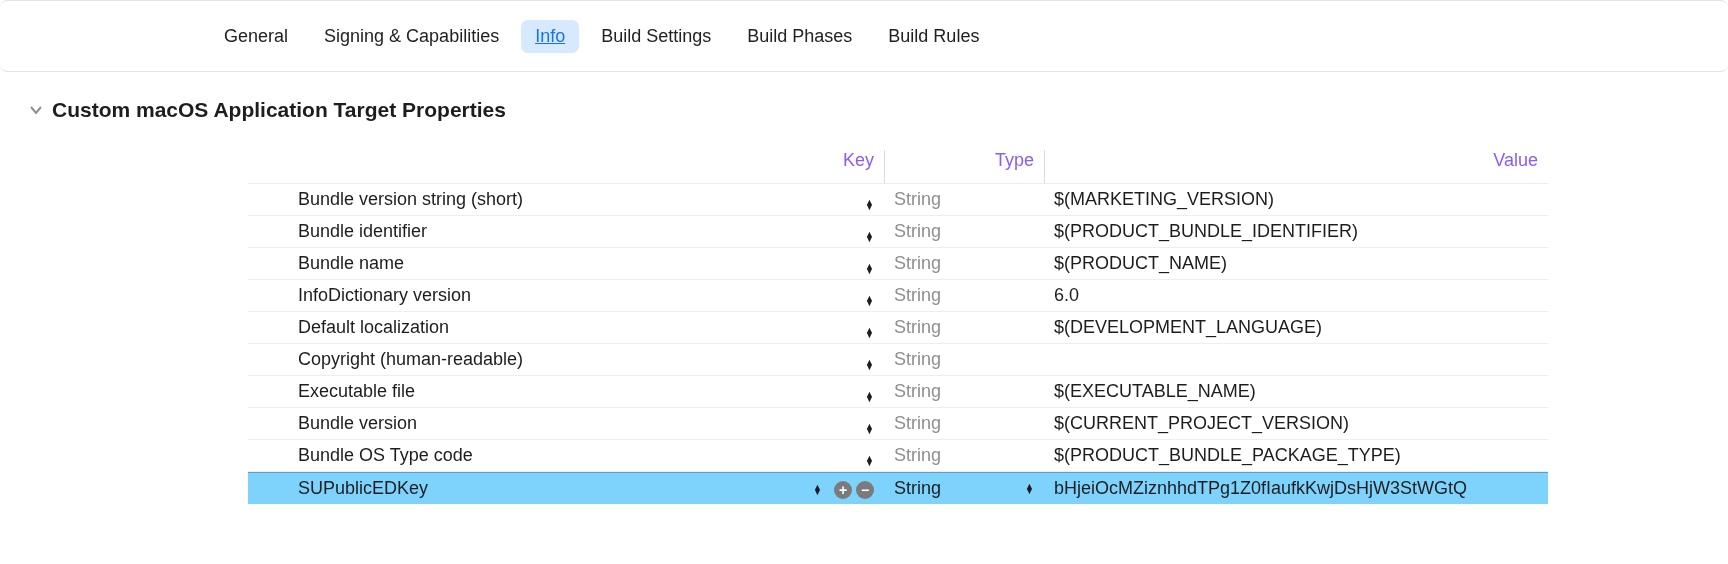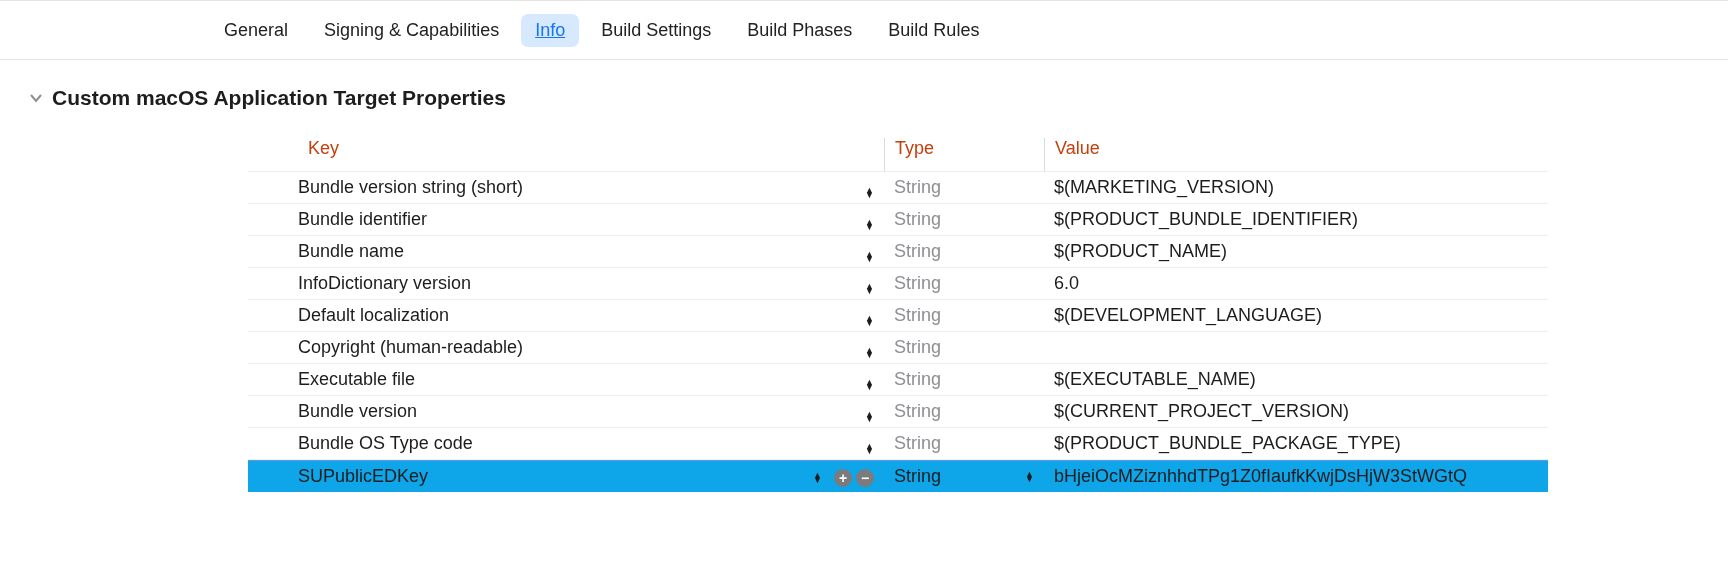--- a/index.html
+++ b/index.html
@@ -6,25 +6,26 @@
     body {
       font-family: -apple-system, "Helvetica Neue", Helvetica, Arial, sans-serif;
       font-size: 17px;
       background: #ffffff;
       color: #1d1d1f;
       width: 1728px;
     }
     .tabbar {
       display: flex;
       align-items: center;
-      height: 60px;
+      height: 72px;
       border-top: 1px solid #e4e4e4;
       border-bottom: 1px solid #e4e4e4;
       padding-left: 210px;
       gap: 8px;
+      border-radius: 7px;
     }
     .tab-item {
       padding: 6px 14px;
       color: #222;
       border-radius: 7px;
       cursor: pointer;
       font-size: 18px;
     }
     .tab-item.selected {
       background: #d6e9ff;
@@ -55,23 +56,23 @@
     }
     .plist-wrap {
       padding: 28px 0 0 248px;
     }
     .plist-table {
       border-collapse: separate;
       border-spacing: 0;
       width: 1300px;
     }
     .plist-table th {
-      text-align: left;
+      text-align: right;
       font-weight: 400;
-      color: #c2410c;
+      color: #8b5cf6;
       font-size: 18px;
       padding: 0 10px 12px 10px;
       border-bottom: 1px solid #ededed;
     }
     .plist-table th.col-key { padding-left: 60px; }
     .plist-table th.col-type { border-left: 1px solid #dcdcdc; padding-left: 10px; }
     .plist-table th.col-value { border-left: 1px solid #dcdcdc; padding-left: 10px; }
     .plist-table td {
       font-size: 18px;
       padding: 5px 10px;
@@ -106,21 +107,21 @@
     .updown {
       display: inline-flex;
       flex-direction: column;
       line-height: 5px;
       font-size: 9px;
       color: #1d1d1f;
       cursor: pointer;
     }
     .updown span { display: block; }
     tr.selected {
-      background: #0ea5e9;
+      background: #7dd3fc;
       margin-left: 11px;
     }
     tr.selected td {
       border-top: 1px solid #5a9be8;
       border-bottom: 1px solid #5a9be8;
     }
     tr.selected td.col-type .type-label { color: #1d1d1f; }
     .addremove {
       display: inline-flex;
       gap: 4px;

